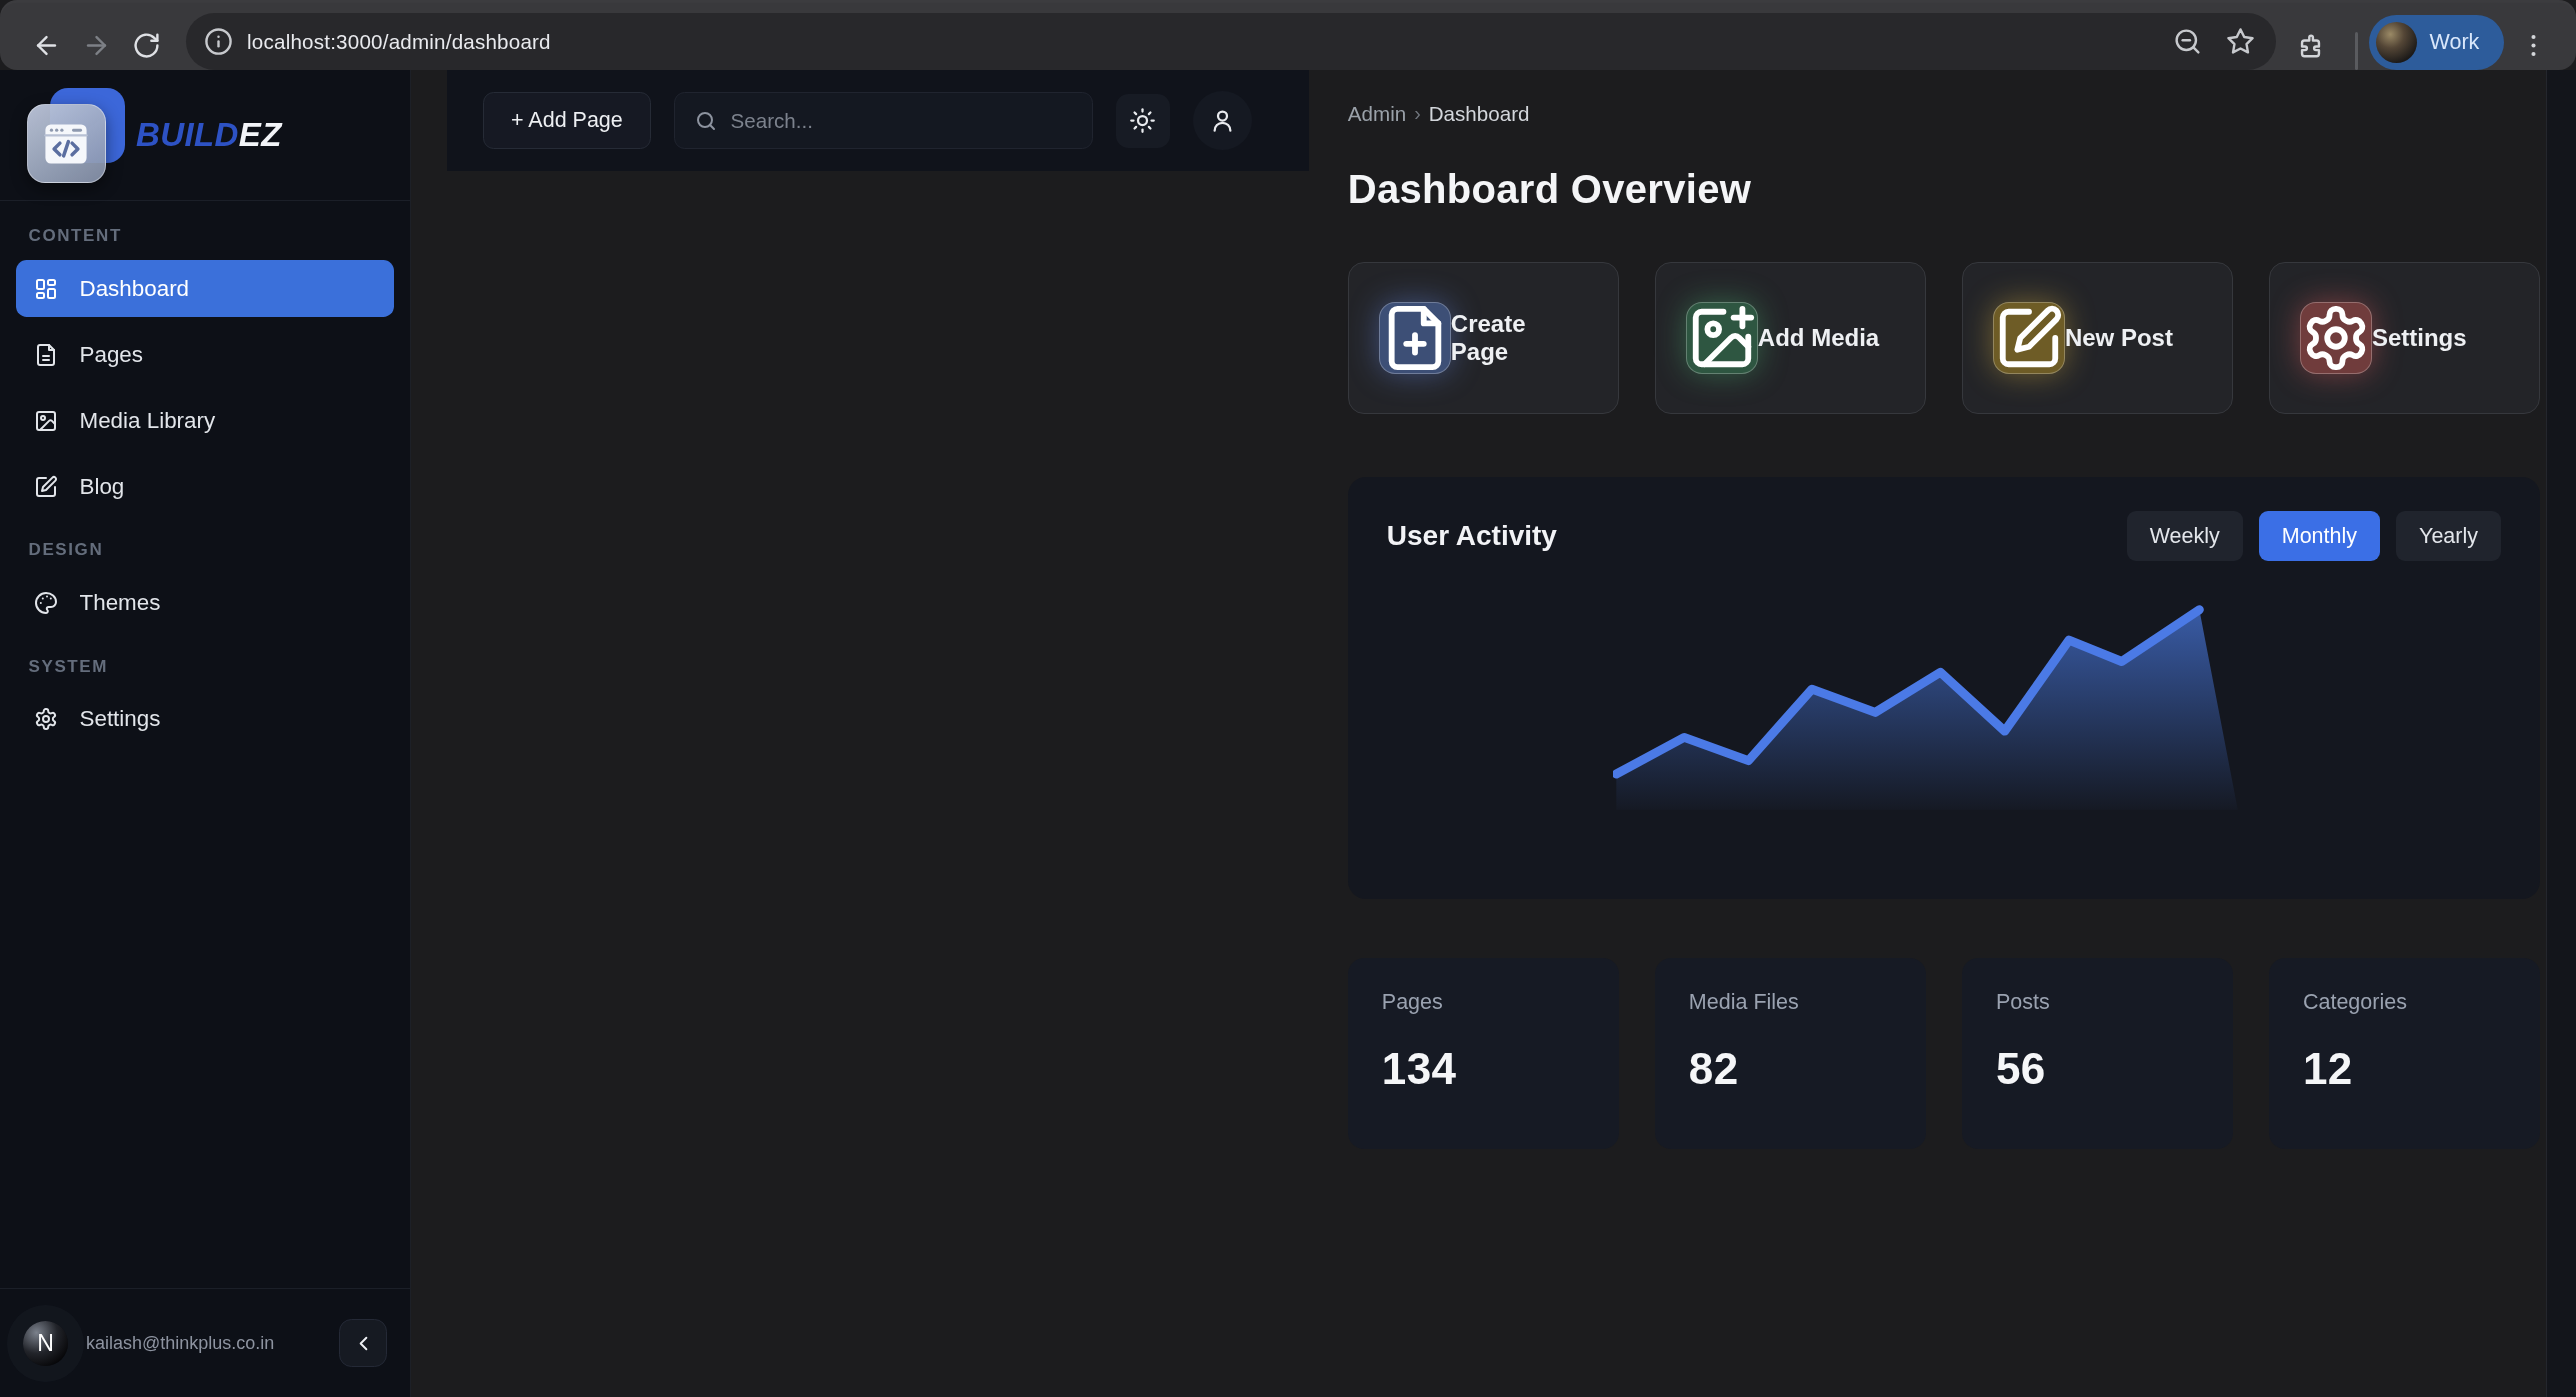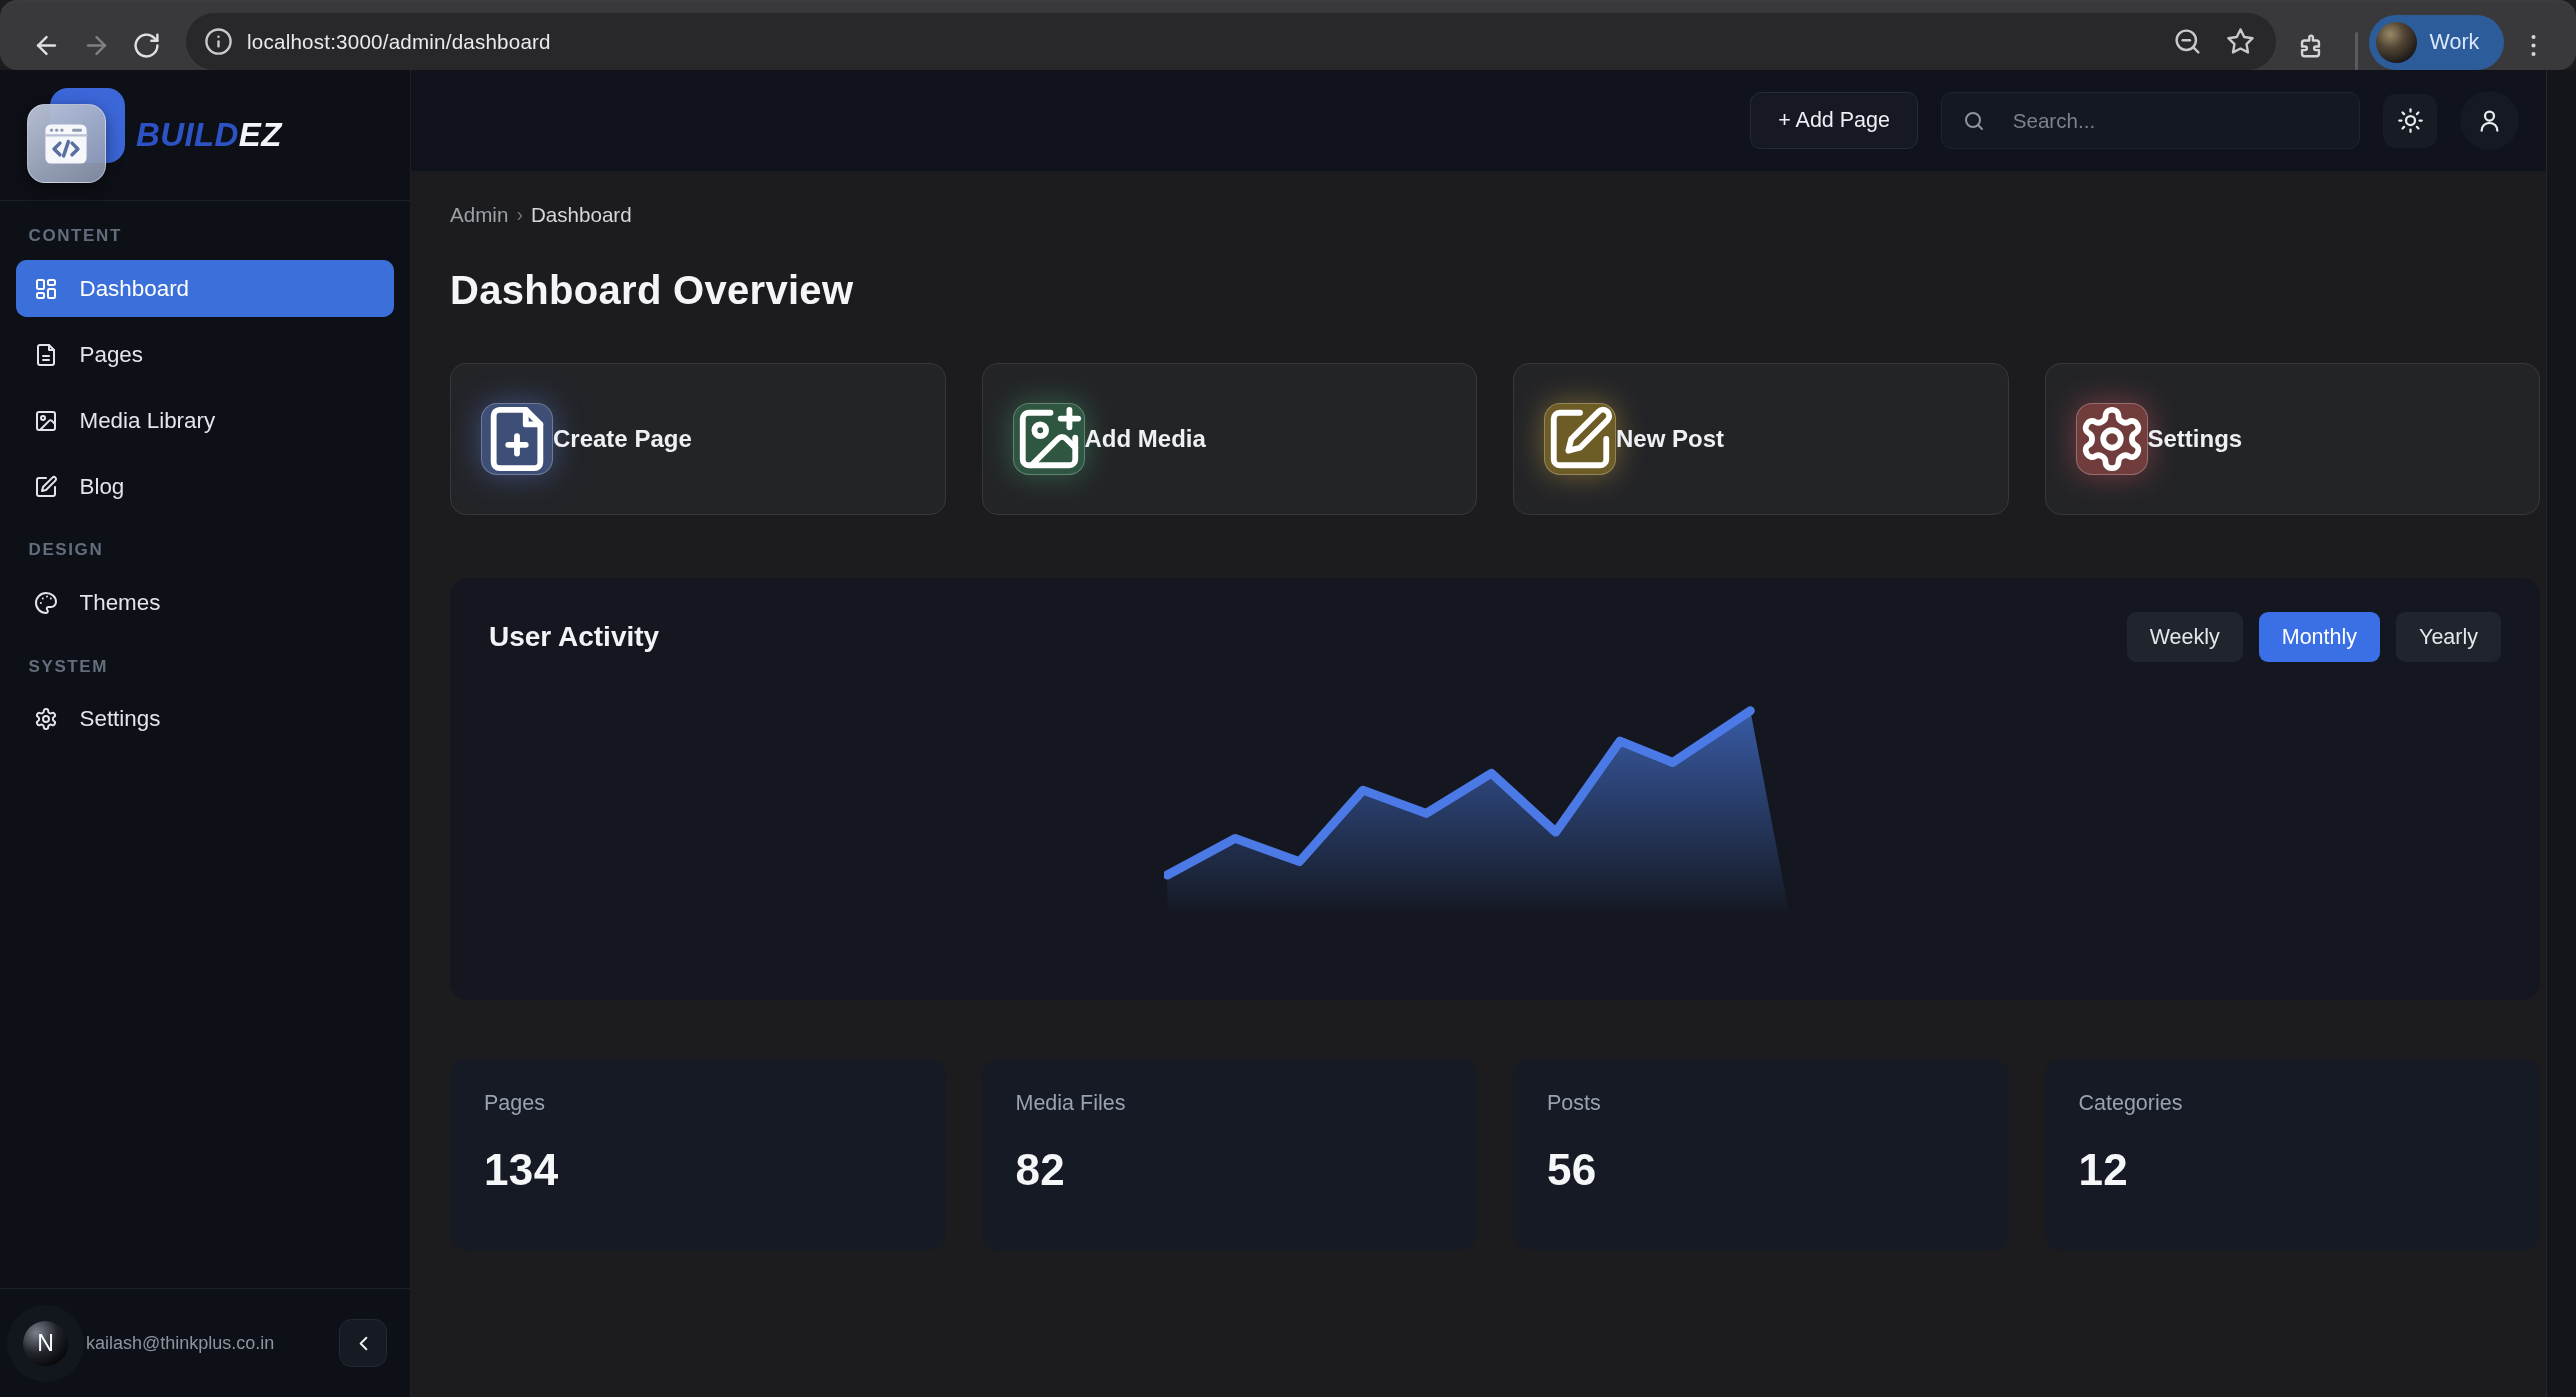--- a/index.html
+++ b/index.html
@@ -49,24 +49,24 @@
   .nav-item.active { background:#3b70da; color:#ffffff; }
 
   .side-footer { flex:none; height:109px; border-top:0.9px solid #1b1f28; display:flex; align-items:center; gap:18px; padding:0 23px; }
   .avatar { width:45px; height:45px; border-radius:50%; background: radial-gradient(circle at 30% 26%, #7b818c 0%, #22242a 45%, #060608 80%); box-shadow:0 0 0 16px rgba(120,130,150,0.05); display:flex; align-items:center; justify-content:center; flex:none; cursor:pointer; }
   .avatar span { color:#fff; font-size:23px; font-weight:500; }
   .email { flex:1; font-size:18px; color:#8d93a0; overflow:hidden; text-overflow:ellipsis; white-space:nowrap; }
   .collapse-btn { width:48px; height:48px; border-radius:12.5px; background:#161a22; border:0.9px solid #242936; color:#eef0f4; display:flex; align-items:center; justify-content:center; cursor:pointer; flex:none; }
   .collapse-btn svg { width:23px; height:23px; }
 
   
-  main { flex:1; min-width:0; position:relative; display:flex; flex-direction:column; background:#1c1c1e; }
+  main { flex:1; min-width:0; position:relative; display:flex; flex-direction:row; background:#1c1c1e;padding-left:36px; }
   .topbar { height:101px; flex:none; background:#10131b; display:flex; align-items:center; justify-content:flex-end; gap:23px; padding:0 57px 0 36px; }
   .add-page-btn { height:57px; padding:0 27px; border-radius:10.7px; background:#161923; border:0.9px solid #262b36; color:#edeff2; font-size:21.5px; font-weight:500; cursor:pointer; font-family:inherit; }
-  .search-box { width:419px; height:57px; border-radius:10.7px; background:#141821; border:0.9px solid #20242f; display:flex; align-items:center; gap:27px; padding:0 19.7px; }
+  .search-box { width:419px; height:57px; border-radius:10.7px; background:#141821; border:0.9px solid #20242f; display:flex; align-items:center; gap:12px; padding:0 19.7px; }
   .search-box svg { width:24px; height:24px; color:#8d939f; flex:none; }
   .search-box input { flex:1; background:transparent; border:none; outline:none; color:#dfe2e8; font-size:20.6px; font-family:inherit; }
   .search-box input::placeholder { color:#7c828d; }
   .tool-btn { width:54px; height:54px; border-radius:12.5px; background:#171b24; border:none; color:#e8eaee; display:flex; align-items:center; justify-content:center; cursor:pointer; flex:none; }
   .tool-btn svg { width:27px; height:27px; }
   .tool-btn.round { width:59px; height:59px; border-radius:50%; background:#151922; }
 
   .content { flex:1; padding:32px 36px 0 39px; overflow:hidden; }
   .breadcrumb { display:flex; align-items:flex-start; gap:8px; font-size:20.6px; color:#9aa1a9; }
   .crumb { cursor:pointer; }

